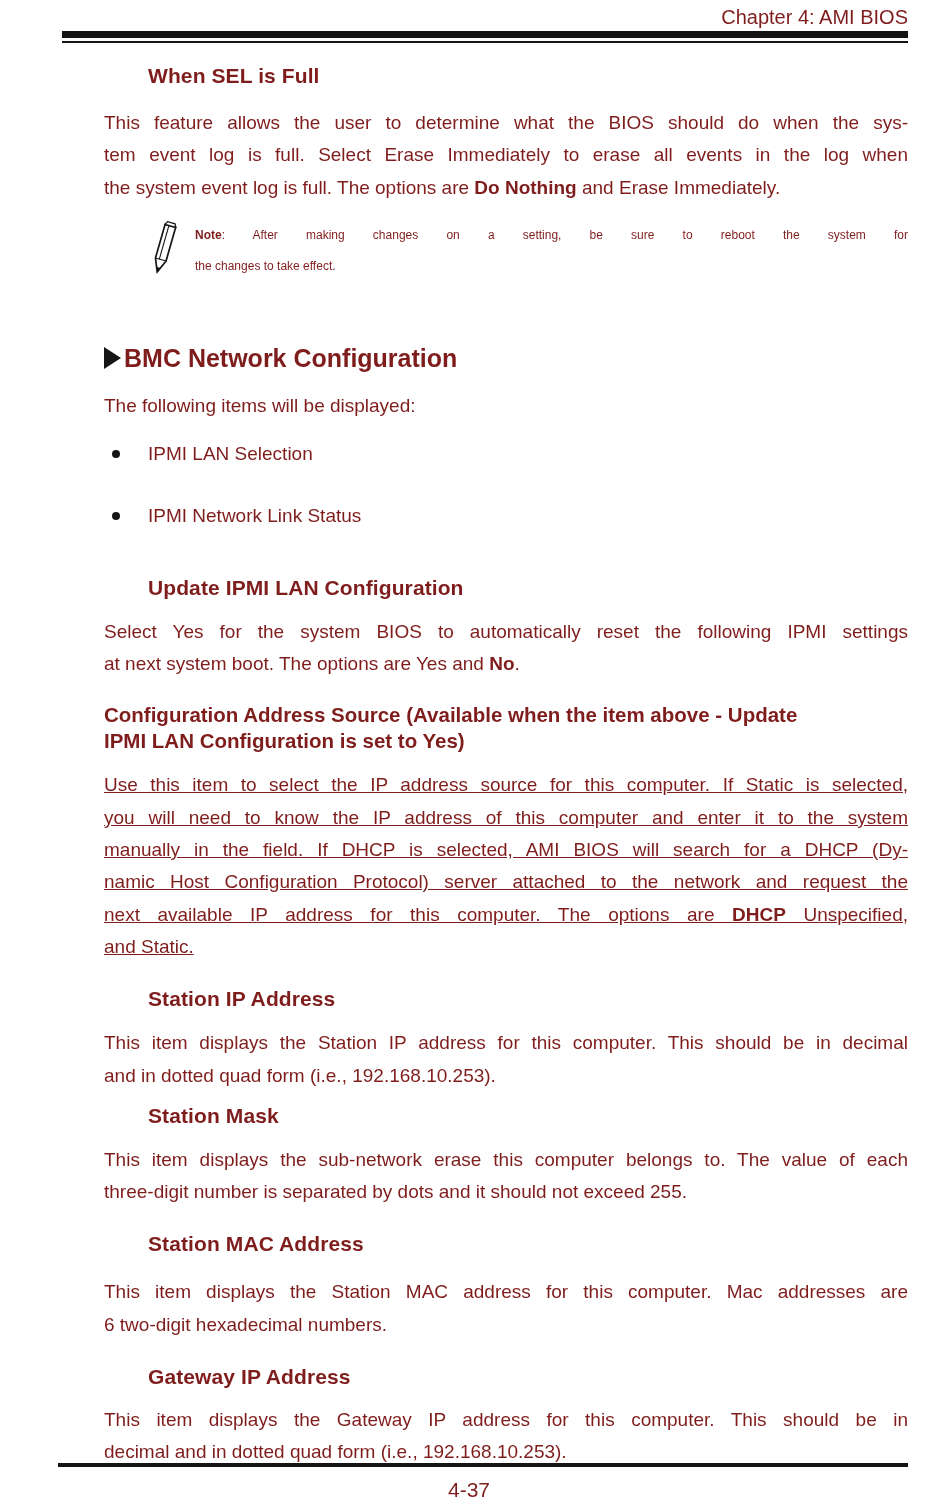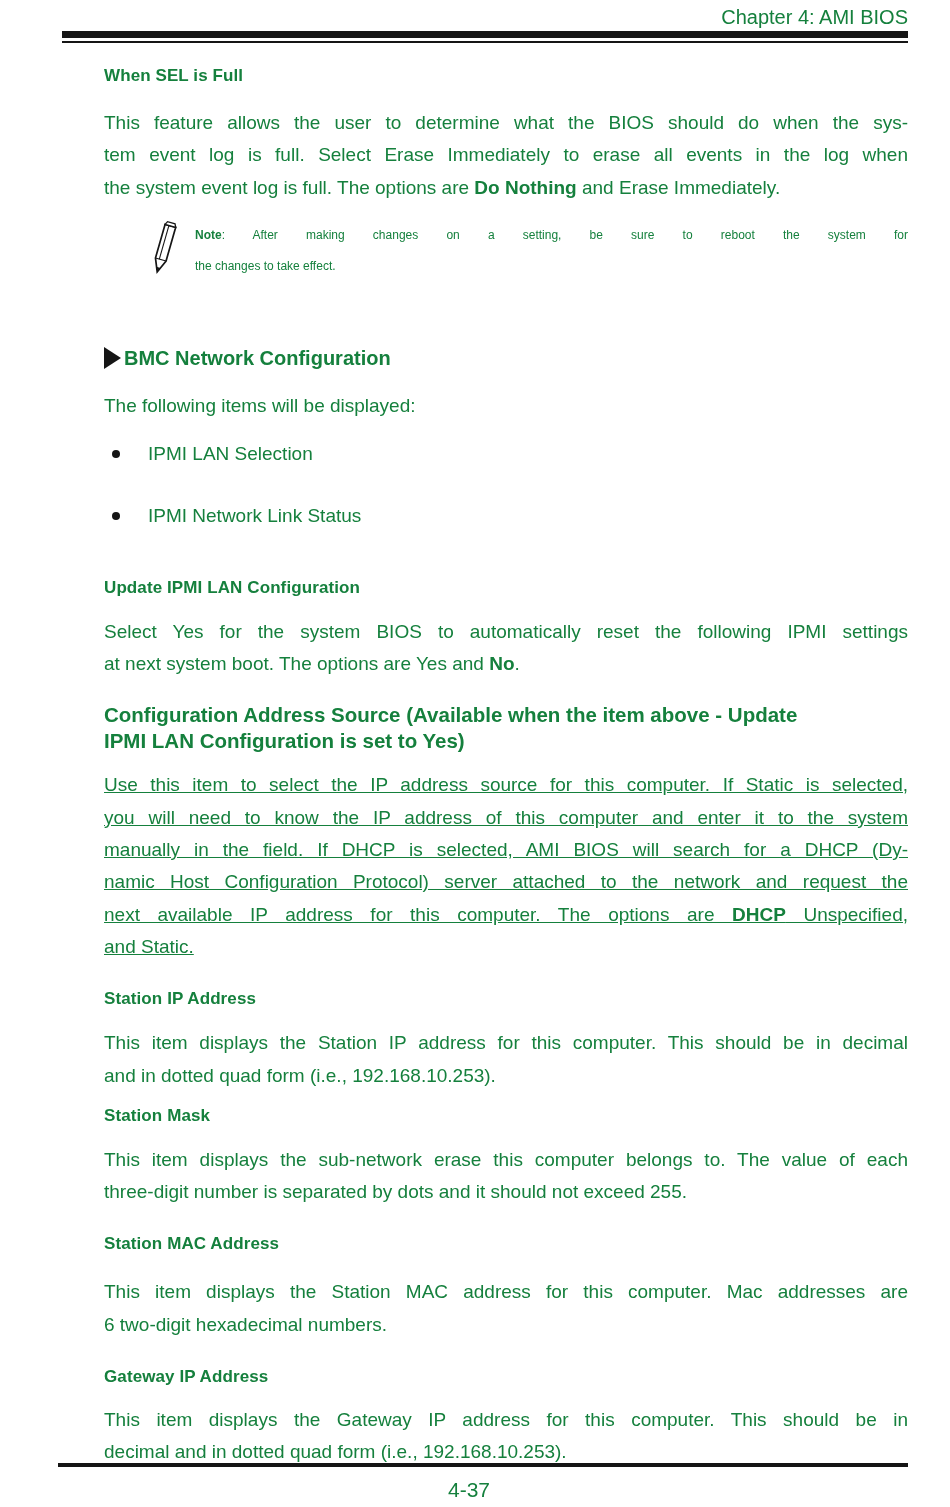--- a/index.html
+++ b/index.html
@@ -1,32 +1,32 @@
 <!DOCTYPE html>
 <html><head>
 <meta charset="utf-8">
 <style>
   html,body{margin:0;padding:0;background:#ffffff;}
   .page{position:relative;width:950px;height:1507px;background:#ffffff;overflow:hidden;
-        font-family:"Liberation Sans","DejaVu Sans",sans-serif;color:#15803d;}
+        font-family:"Liberation Sans","DejaVu Sans",sans-serif;color:#7f1d1d;}
   .chapter{position:absolute;top:5px;right:42px;font-size:20px;line-height:24px;}
   .rule-thick{position:absolute;top:31px;left:62px;width:846px;height:7px;background:#151515;}
   .rule-thin{position:absolute;top:41px;left:62px;width:846px;height:2px;background:#151515;}
   .content{position:absolute;top:0;left:104px;width:804px;}
-  .h1{font-weight:700;font-size:17px;line-height:24px;letter-spacing:0.1px;}
+  .h1{font-weight:700;font-size:21px;line-height:24px;letter-spacing:0.1px;margin-left:44px;}
   .h-sel{margin-top:64px;}
   .body-par{font-size:19px;line-height:32.3px;}
   .p-sel{margin-top:19px;}
   .tline{text-align:justify;text-align-last:justify;}
   .tline.tlast{text-align-last:left;}
   .tline b{font-weight:700;}
   .note{margin-top:16px;display:flex;}
   .note-icon-wrap{width:91px;flex:0 0 91px;padding-left:42px;box-sizing:border-box;}
   .note-text{flex:1;font-size:12px;line-height:31.5px;}
-  .h-bmc{margin-top:60px;font-weight:700;font-size:20px;line-height:29px;display:flex;align-items:center;}
+  .h-bmc{margin-top:60px;font-weight:700;font-size:25px;line-height:29px;display:flex;align-items:center;}
   .tri{width:0;height:0;border-left:17px solid #161616;border-top:11px solid transparent;
        border-bottom:11px solid transparent;display:inline-block;margin-right:3px;}
   .intro{margin-top:17px;font-size:19px;line-height:32px;}
   .bullets{margin-top:16px;}
   .bullet-item{display:flex;line-height:32px;font-size:19px;margin-bottom:30px;}
   .dot{width:8px;height:8px;border-radius:50%;background:#161616;margin:12px 0 0 8px;flex:0 0 8px;}
   .btext{margin-left:28px;}
   .h-update{margin-top:44px;}
   .p-update{margin-top:16px;}
   .h-config{margin-top:22px;}

